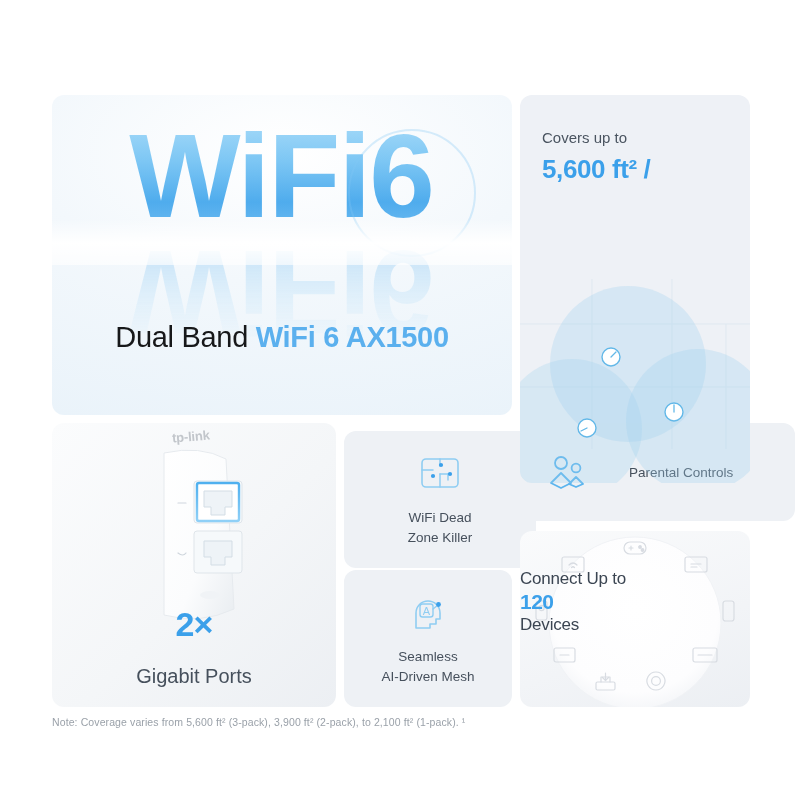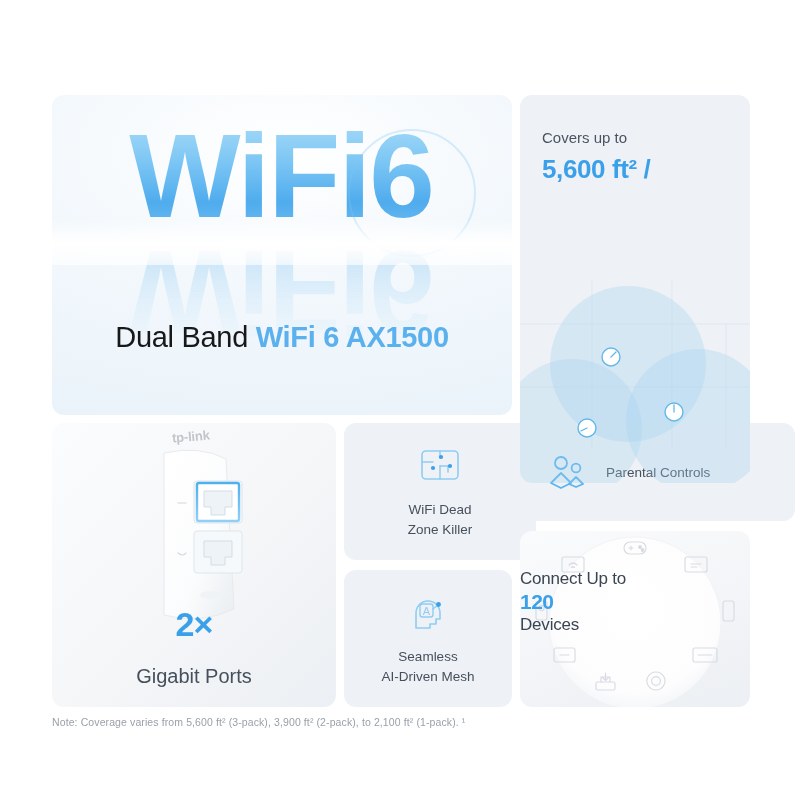--- a/index.html
+++ b/index.html
@@ -118,32 +118,32 @@
     font-size: 34px; font-weight: 700; color: #3ba0ea;
     letter-spacing: -1px;
   }
   .ports-label {
     position: absolute; left: 0; right: 0; top: 226px;
     text-align: center;
     font-size: 20px; color: #46505c; font-weight: 400; margin-top: 16px;
   }
 
   
-  #card-dead { left: 292px; top: 328px; width: 192px; height: 137px; }
+  #card-dead { left: 292px; top: 336px; width: 192px; height: 137px; }
   #card-mesh { left: 292px; top: 475px; width: 168px; height: 137px; }
   .feat { display: flex; flex-direction: column; align-items: center; justify-content: center; height: 100%; }
   .feat-icon { width: 42px; height: 42px; margin-bottom: 14px; }
   .feat-label {
     text-align: center; font-size: 13.5px; color: #46505c; line-height: 1.45;
   }
 
   
   #card-parental {
     left: 468px; top: 328px; width: 275px; height: 98px;
-    display: flex; align-items: center;
+    display: flex; align-items: center; gap: 23px;
   }
   .par-icon { width: 40px; height: 40px; margin-left: 28px; flex: none; }
   .par-label { margin-left: 18px; font-size: 13.5px; color: #46505c; }
 
   
   #card-devices {
     left: 468px; top: 436px; width: 230px; height: 176px;
     background: linear-gradient(160deg, #fafbfc 0%, #f2f4f7 60%, #eceff3 100%);
   }
   .dev-art { position: absolute; left: 0; top: 0; width: 100%; height: 100%; }

